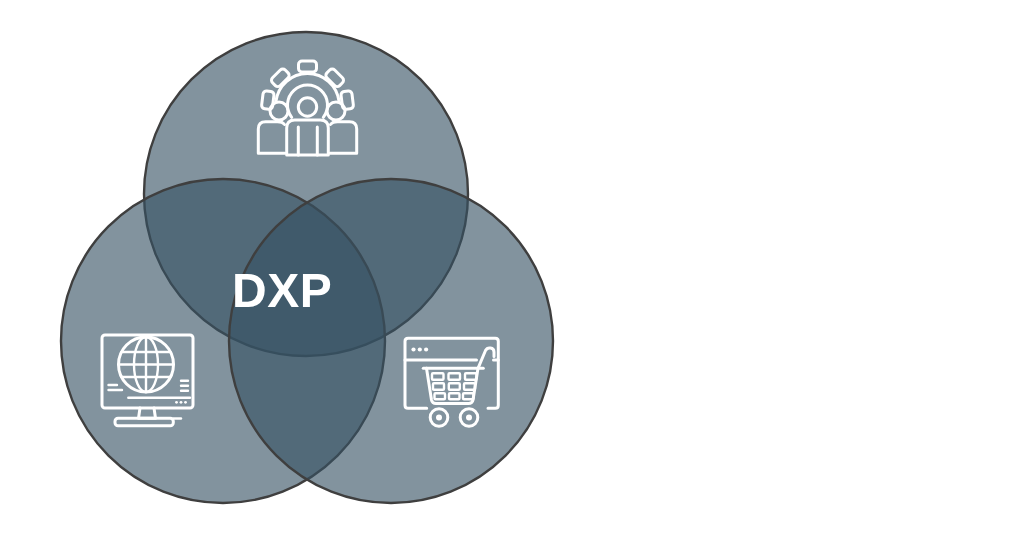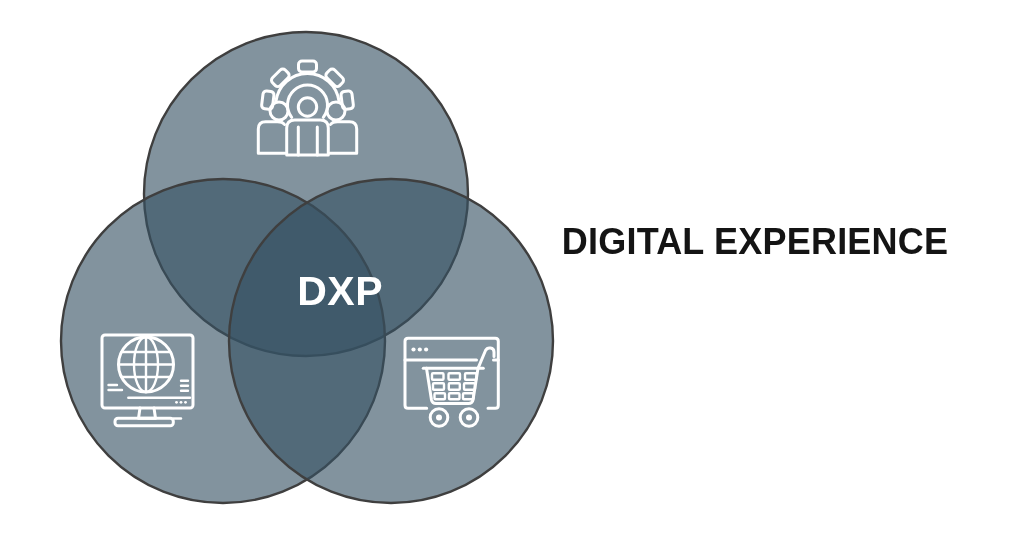--- a/index.html
+++ b/index.html
@@ -25,23 +25,23 @@
     stroke: var(--icon-stroke, #fff);
     stroke-width: 3;
     stroke-linecap: round;
     stroke-linejoin: round;
   }
   .icon.thin { stroke-width: 2.4; }
   .icon-fill { fill: var(--icon-stroke, #fff); stroke: none; }
   .center-label {
     position: absolute;
     left: 232px; top: 268px; width: 151px;
-    text-align: right;
+    text-align: left;
     font-weight: bold;
-    font-size: 41px;
+    font-size: 48px;
     line-height: 46px;
     letter-spacing: 0.5px;
     color: var(--center-label-color, #fff);
   }
   .title {
     position: absolute;
     left: 540px; top: 220px; width: 430px;
     text-align: center;
     color: var(--title-color, #141414);
     font-weight: bold;
@@ -125,16 +125,15 @@
       <circle class="icon" cx="439" cy="417.5" r="8.8"></circle>
       <circle class="icon" cx="469" cy="417.5" r="8.8"></circle>
       <circle class="icon-fill" cx="439" cy="417.5" r="3"></circle>
       <circle class="icon-fill" cx="469" cy="417.5" r="3"></circle>
     </g>
   </svg>
 
   <div class="center-label">DXP</div>
 
   <div class="title">
-    <div class="line">DIGITAL EXPERIENCE</div>
   </div>
 
 </div>
 
 </body></html>

